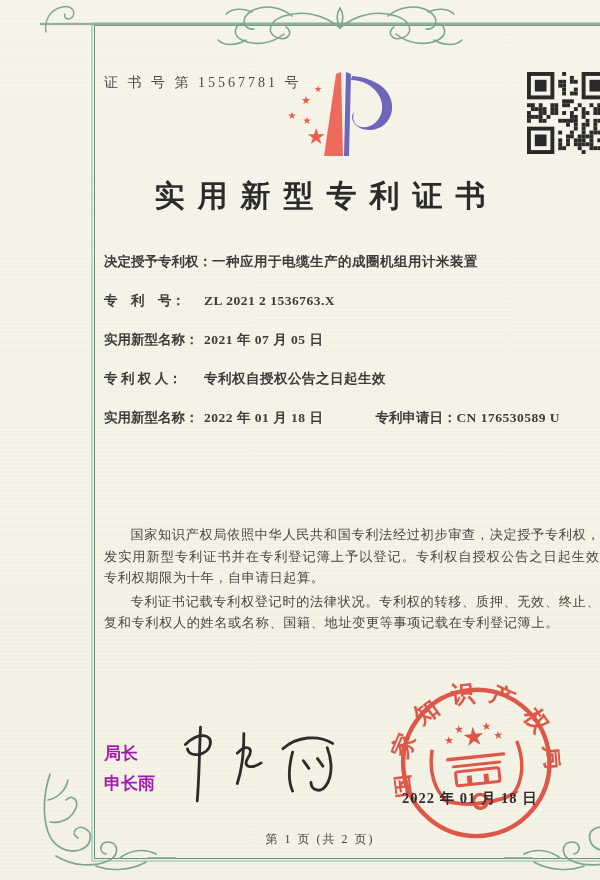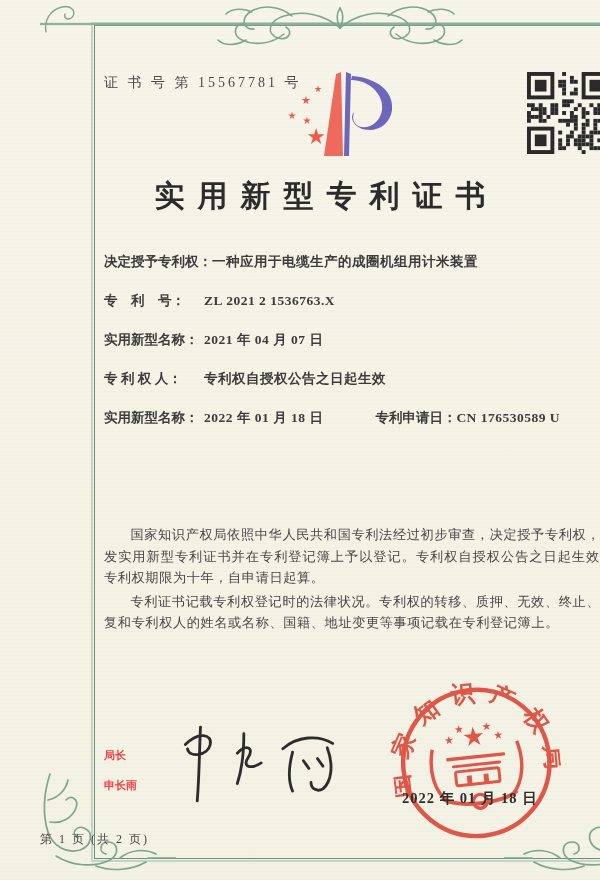--- a/index.html
+++ b/index.html
@@ -36,29 +36,29 @@
   .row{margin-bottom:20px;font-size:13.5px;line-height:19px;font-weight:600;color:#3c3c3c;}
   .flabel{display:inline-block;min-width:100px;}
   .fvalue{letter-spacing:0.5px;}
   .grant-gap{display:inline-block;width:52px;}
   .body-text{
     position:absolute;left:64px;top:524px;width:510px;
     font-size:13.2px;line-height:21.5px;color:#474747;
     text-align:justify;letter-spacing:0.6px;
   }
   .body-text p{margin:0 0 2px 0;text-indent:2em;font-style:oblique 6deg;}
-  .sig-block{position:absolute;left:64px;top:740px;font-size:11px;font-weight:bold;color:#ef4444;line-height:30px;font-family:Liberation Sans, sans-serif;}
+  .sig-block{position:absolute;left:64px;top:740px;font-size:17px;font-weight:bold;color:#a21caf;line-height:30px;font-family:Liberation Mono, monospace;}
   .signature{position:absolute;left:128px;top:720px;width:195px;height:88px;}
   .seal{position:absolute;left:352px;top:676px;width:168px;height:168px;transform:rotate(-6deg);opacity:0.92;}
   .seal-date{
     position:absolute;left:362px;top:789px;width:150px;
     font-size:14.5px;font-weight:600;color:#2e2e2e;letter-spacing:1px;z-index:3;
   }
   .footer{
-    position:absolute;left:0;top:831px;width:100%;
+    position:absolute;left:0;top:831px;width:100%;text-align:center;
     font-size:12px;letter-spacing:2px;color:#444;
   }
   .green{stroke:#7ca68e;fill:none;stroke-linecap:round;}
 </style>
 </head>
 <body>
 
 <div class="paper">
 
   <div class="frame"></div>
@@ -267,21 +267,21 @@
   <div class="title">实用新型专利证书</div>
 
   <div class="fields">
     <div class="row">
       <span class="flabel">决定授予专利权：</span><span class="fvalue">一种应用于电缆生产的成圈机组用计米装置</span>
     </div>
     <div class="row">
       <span class="flabel">专　利　号：</span><span class="fvalue">ZL 2021 2 1536763.X</span>
     </div>
     <div class="row">
-      <span class="flabel">实用新型名称：</span><span class="fvalue">2021 年 04 月 07 日</span>
+      <span class="flabel">实用新型名称：</span><span class="fvalue">2021 年 07 月 05 日</span>
     </div>
     <div class="row">
       <span class="flabel">专 利 权 人：</span><span class="fvalue">专利权自授权公告之日起生效</span>
     </div>
     <div class="row">
       <span class="flabel">实用新型名称：</span><span class="fvalue">2022 年 01 月 18 日</span><span class="grant-gap"></span><span>专利申请日：</span><span class="fvalue">CN 176530589 U</span>
     </div>
   </div>
 
   <div class="body-text">

